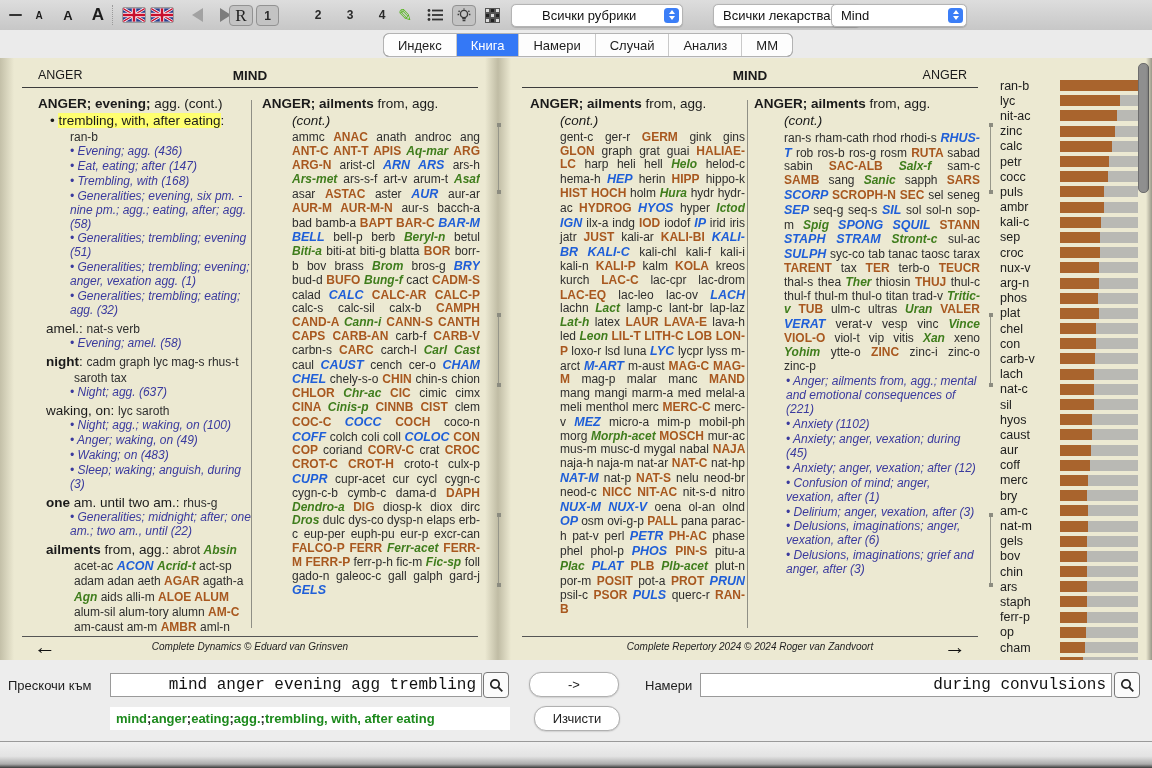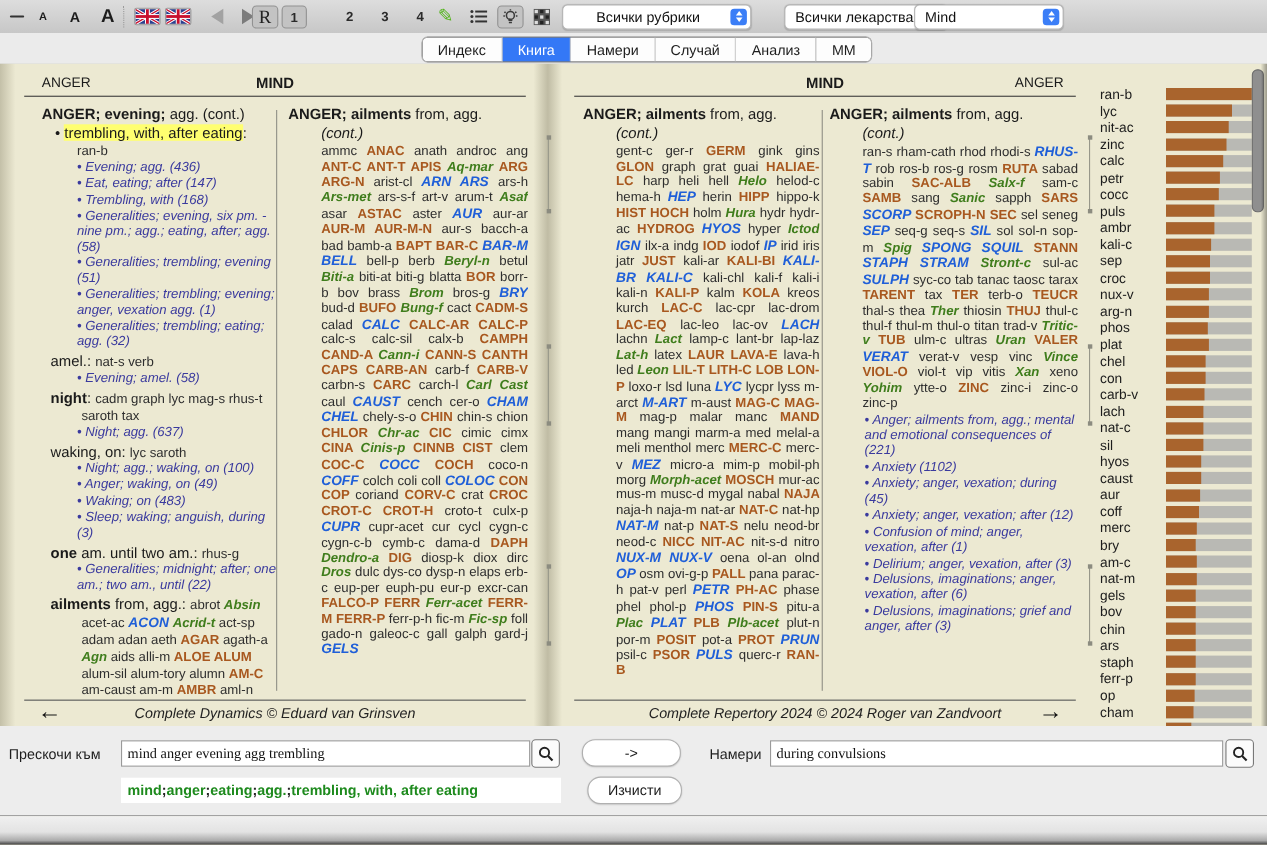--- a/index.html
+++ b/index.html
@@ -41,21 +41,21 @@
   .content{position:absolute;left:0;top:58px;width:1152px;height:602px;background:#ece9d2;}
   .page{position:absolute;top:0;height:602px;width:484px;}
   .page-left{left:8px;}
   .page-right{left:508px;}
   .ph{position:absolute;top:10px;font-size:12.5px;color:#1a1a1a;}
   .ph-center{left:0;width:100%;text-align:center;font-weight:bold;font-size:13.5px;}
   .head-rule{position:absolute;left:14px;right:14px;top:29px;border-top:1.5px solid #3c3c3c;}
   .pcol{position:absolute;top:38px;height:538px;overflow:hidden;line-height:1.18;color:#1a1a1a;}
   .coldiv{position:absolute;top:42px;height:528px;border-left:1px solid #8f8f85;}
   .foot-rule{position:absolute;left:14px;right:14px;top:578px;border-top:1.5px solid #555;}
-  .page-footer{position:absolute;left:0;width:100%;top:583px;text-align:center;font-size:13px;font-style:italic;color:#222;}
+  .page-footer{position:absolute;left:0;width:100%;top:583px;text-align:center;font-size:10px;font-style:italic;color:#222;}
   .nav-arrow{position:absolute;top:576px;font-size:22px;font-weight:600;color:#111;}
 
   .p-head{font-size:13.5px;margin:0 0 1px 0;}
   .p-cont{font-size:13.5px;font-style:italic;margin:0 0 2px 30px;}
   .p-bul{font-size:13.5px;margin:1px 0 1px 12px;}
   .p-rem1{font-size:12px;margin:0 0 1px 32px;}
   .p-ref{font-size:12px;font-style:italic;color:#3a3a9e;margin:0 0 1px 32px;line-height:1.16;}
   .p-rub{font-size:13.5px;margin:3px 0 1px 36px;text-indent:-28px;line-height:1.12;}
   .p-remblock{font-size:12px;margin:0 0 2px 30px;text-align:justify;line-height:1.15;}
   .s-b{font-weight:bold;}
@@ -79,22 +79,22 @@
   .rem-row{display:flex;align-items:center;height:15.2px;}
   .rem-label{width:60px;font-size:12.5px;color:#1c1c1c;white-space:nowrap;overflow:hidden;}
   .rem-track{width:78px;height:11px;background:#b9b9b4;position:relative;}
   .rem-fill{position:absolute;left:0;top:0;height:11px;background:#a9642d;}
   .vscroll{position:absolute;left:1138px;top:5px;width:9px;height:128px;background:#8f8f8f;border:1px solid #6d6d6d;border-radius:5px;}
   .right-edge{position:absolute;right:0;top:0;width:6px;height:602px;background:linear-gradient(to right,rgba(0,0,0,0),rgba(0,0,0,.35));}
 
   
   .bottompanel{position:absolute;left:0;top:660px;width:1152px;height:82px;background:#ededed;border-bottom:1px solid #9a9a9a;box-sizing:border-box;}
   .bp-label{position:absolute;font-size:13px;color:#1d1d1d;}
-  .bp-input{position:absolute;height:22px;border:1px solid #9a9a9a;background:#fff;font-size:13px;color:#111;
-    font-family:Liberation Serif, serif;padding:0 5px;box-sizing:content-box;}
+  .bp-input{position:absolute;height:22px;border:1px solid #9a9a9a;background:#fff;font-size:16px;color:#111;
+    font-family:Liberation Mono, monospace;padding:0 5px;box-sizing:content-box;text-align:right;}
   .sq-btn{position:absolute;width:24px;height:24px;background:#fbfbfb;border:1.5px solid #787878;border-radius:4px;
     display:flex;align-items:center;justify-content:center;}
   .pill-btn{position:absolute;height:23px;background:#fff;border:1px solid #b0b0b0;border-radius:12px;
     display:flex;align-items:center;justify-content:center;font-size:13px;color:#1d1d1d;box-shadow:0 0.5px 1.5px rgba(0,0,0,.2);}
   .crumb-box{position:absolute;left:110px;top:47px;width:400px;height:23px;background:#fff;display:flex;align-items:center;padding-left:6px;box-sizing:border-box;white-space:nowrap;overflow:hidden;}
   .bc-g{color:#1d8a1d;font-weight:bold;font-size:13px;}
   .bc-k{color:#222;font-weight:bold;font-size:13px;}
 
   .window-bottom{position:absolute;left:0;top:742px;width:1152px;height:26px;
     background:linear-gradient(#f0f0f0 0%,#e3e3e3 55%,#ababab 85%,#3a3a3a 100%);}

